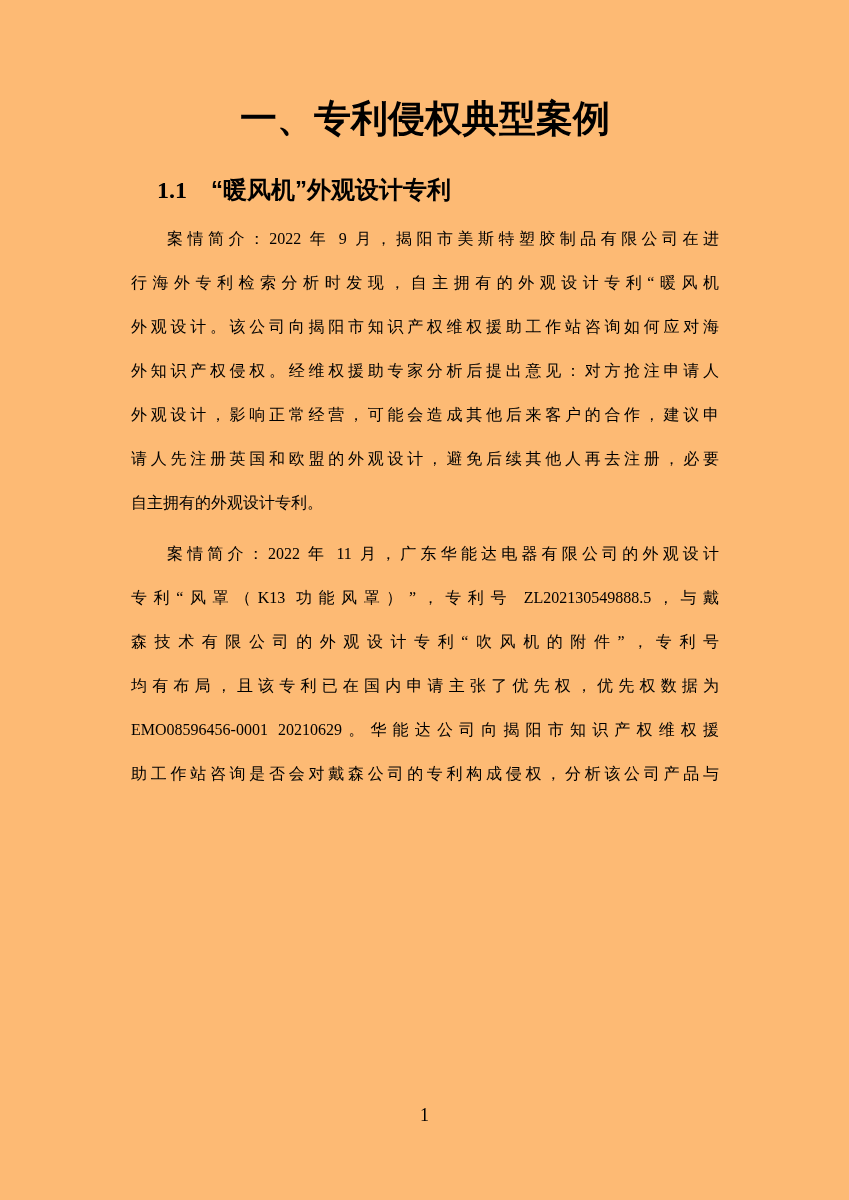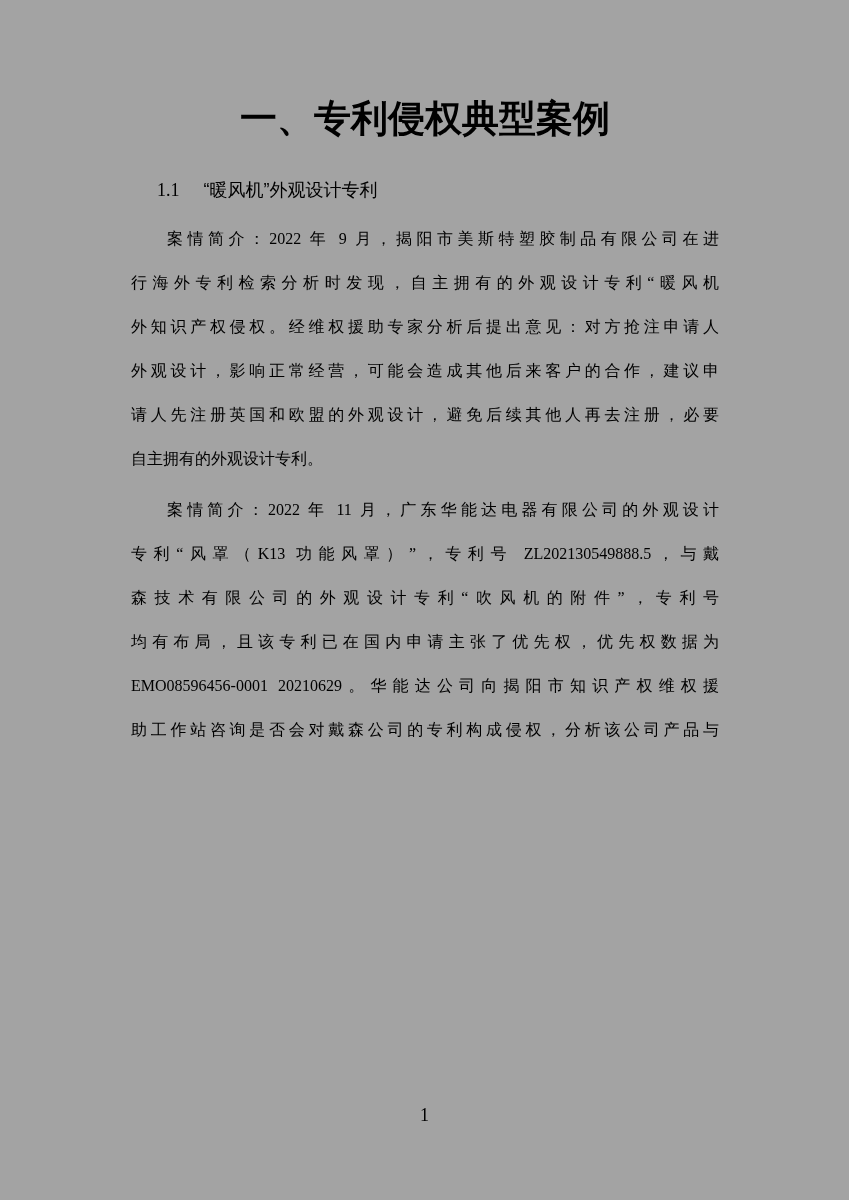--- a/index.html
+++ b/index.html
@@ -4,43 +4,43 @@
 <style>
   html, body {
     margin: 0;
     padding: 0;
     background: #ffffff;
   }
   .page {
     position: relative;
     width: 849px;
     height: 1200px;
-    background: #a3a3a3;
+    background: #fdba74;
     color: #000000;
     font-family: "Liberation Serif", "DejaVu Serif", serif;
     overflow: hidden;
   }
   .content {
     position: absolute;
     left: 131px;
     top: 0;
     width: 588px;
   }
   .doc-title {
     padding-top: 94px;
     font-size: 37px;
     line-height: 50px;
     font-weight: bold;
     text-align: center;
     white-space: nowrap;
   }
   .section-heading {
     font-family: "Liberation Sans", "DejaVu Sans", sans-serif;
-    font-weight: normal;
-    font-size: 18px;
+    font-weight: bold;
+    font-size: 24px;
     line-height: 30px;
     padding-left: 26px;
   }
   .section-heading .sec-num {
     font-family: "Liberation Serif", "DejaVu Serif", serif;
     margin-right: 24px;
   }
   .heading-1 { margin-top: 31px; }
   .heading-2 { margin-top: 30px; }
   .paragraph { margin-top: 12px; }
@@ -71,20 +71,21 @@
 
     <div class="doc-title">一、专利侵权典型案例</div>
 
     <div>
       <div class="section-heading heading-1">
         <span class="sec-num">1.1</span><span>“暖风机”外观设计专利</span>
       </div>
       <div class="paragraph">
         <div class="line first">案情简介：2022 年 9 月，揭阳市美斯特塑胶制品有限公司在进</div>
         <div class="line">行海外专利检索分析时发现，自主拥有的外观设计专利“暖风机</div>
+        <div class="line">外观设计。该公司向揭阳市知识产权维权援助工作站咨询如何应对海</div>
         <div class="line">外知识产权侵权。经维权援助专家分析后提出意见：对方抢注申请人</div>
         <div class="line">外观设计，影响正常经营，可能会造成其他后来客户的合作，建议申</div>
         <div class="line">请人先注册英国和欧盟的外观设计，避免后续其他人再去注册，必要</div>
         <div class="line last">自主拥有的外观设计专利。</div>
       </div>
     </div>
 
     <div>
       <div class="paragraph paragraph-2">
         <div class="line first">案情简介：2022 年 11 月，广东华能达电器有限公司的外观设计</div>

